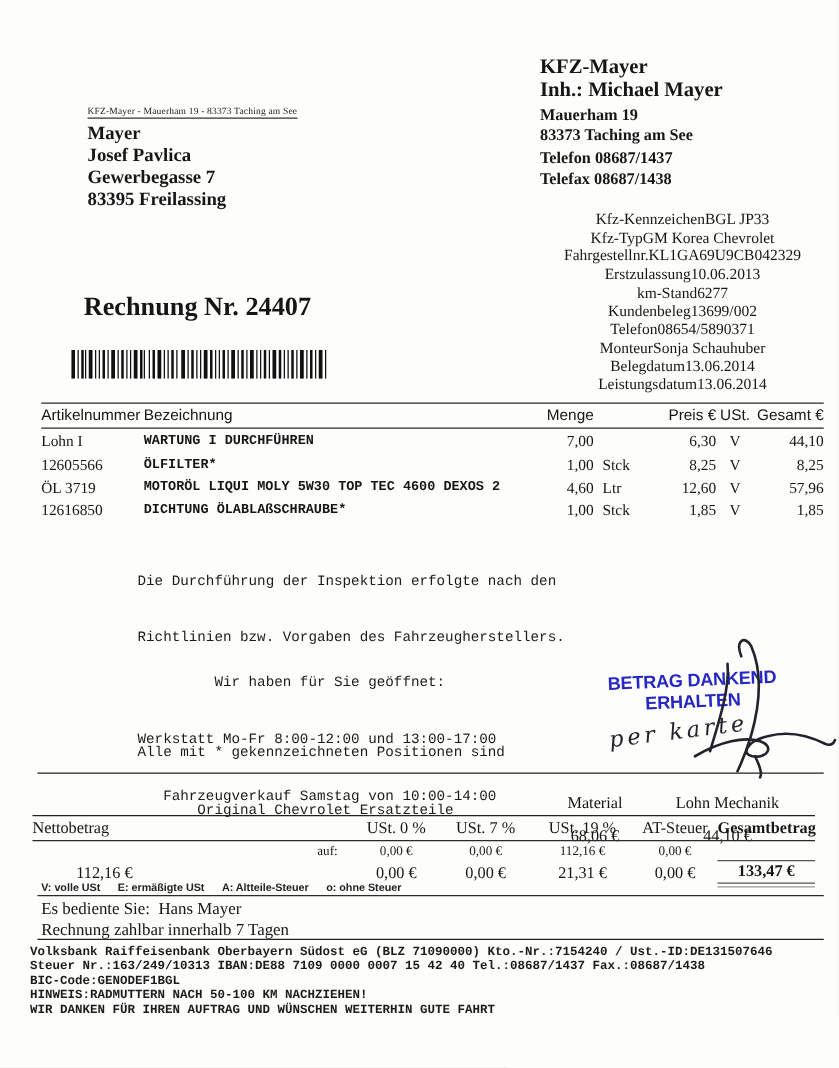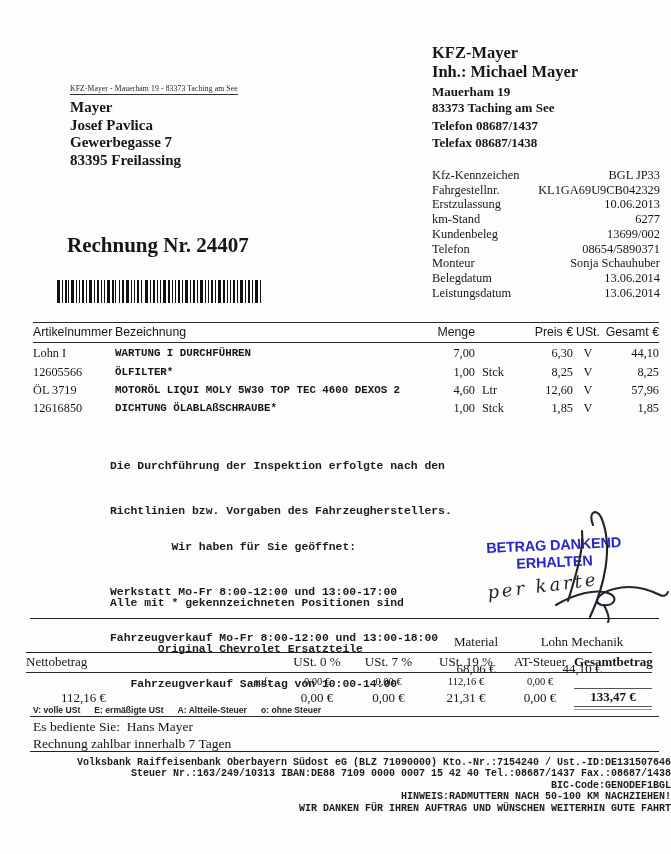--- a/index.html
+++ b/index.html
@@ -16,21 +16,21 @@
   .sender-line { left:70px; top:84px; font-size:7.6px; letter-spacing:.15px;
     border-bottom:1px solid #333; padding-bottom:1px; color:#222; }
   .recipient { left:70px; top:99px; font-weight:bold; font-size:15px; line-height:17.5px; }
 
   .company { left:432px; top:43px; font-weight:bold; }
   .company .co-name { font-size:16.5px; line-height:19px; }
   .company .co-addr { font-size:13px; line-height:15.5px; margin-top:3px; }
   .company .co-tel  { font-size:13px; line-height:16.5px; margin-top:3px; }
 
   .vehicle { left:432px; top:168px; width:228px; font-size:12.4px; line-height:14.7px; }
-  .vehicle .vrow { display:flex; justify-content:space-between; }
+  .vehicle .vrow { display:flex; justify-content:center; }
   .vehicle .vval { text-align:right; white-space:nowrap; }
 
   .invoice-title { left:67px; top:233px; font-size:21px; font-weight:bold;text-align:center; }
   .barcode { left:57px; top:280px; }
 
   .items { left:33px; top:322px; width:626px; }
   .items .ihead {
     display:grid; grid-template-columns:82px 1fr 60px 40px 58px 30px 56px;
     font-family:"Liberation Sans",sans-serif; font-size:12.3px;
     border-top:1px solid #2a2a2a; border-bottom:1px solid #2a2a2a;
@@ -40,21 +40,21 @@
     display:grid; grid-template-columns:82px 1fr 60px 40px 58px 30px 56px;
     font-size:12.3px; margin-top:3px;
   }
   .items .gap { margin-top:4px; }
   .items .c-desc { font-family:"Liberation Mono","DejaVu Sans Mono",monospace; font-size:10.8px; font-weight:700; padding-top:1px; }
   .items .r { text-align:right; }
   .items .ctr { text-align:center; }
   .items .c-unit { padding-left:7px; }
 
   .notes, .hours { left:110px; font-family:"Liberation Mono","DejaVu Sans Mono",monospace;
-    font-weight:700; font-size:11.4px; line-height:15.3px; white-space:pre; color:#1b1b1b; }
+    font-weight:400; font-size:11.4px; line-height:15.3px; white-space:pre; color:#1b1b1b; }
   .notes { top:428px; }
   .hours { top:509px; }
 
   .stamp { left:481px; top:537px; width:146px; text-align:center;
     color:#2727c4; font-family:"Liberation Sans",sans-serif; font-weight:800;
     font-size:14.5px; line-height:16.5px; letter-spacing:-0.2px;
     transform:rotate(-2.5deg); }
   .handwriting-text { left:487px; top:575px; font-style:italic; font-size:18px;
     letter-spacing:3px; color:#23232e; transform:rotate(-7deg);
     font-family:"DejaVu Serif", serif; }
@@ -73,21 +73,21 @@
   .tax .auf .auflbl { font-size:10.5px; }
   .tax .main { padding-top:3px; font-size:13px; }
   .tax .netto-val { padding-left:35px; }
   .tax .total-cell { font-weight:bold; border-top:1px solid #555; border-bottom:1px solid #555;
     padding:0 0 1px; margin-top:-2px; }
   .tax .sub-rule { grid-column:7; border-bottom:1px solid #999; height:3px; }
 
   .legend { left:33px; top:705px; display:flex; gap:14px;
     font-family:"Liberation Sans",sans-serif; font-size:8.6px; font-weight:700; color:#222; }
   .served { left:33px; top:719px; font-size:13.5px; line-height:16.5px; }
-  .footer { left:0; width:671px; top:757px; text-align:right;
+  .footer { left:0; width:671px; top:757px; text-align:left;
     font-family:"Liberation Mono","DejaVu Sans Mono",monospace;
     font-weight:600; font-size:10px; line-height:11.4px; color:#1c1c1c;padding-left:24px; }
 </style>
 </head>
 <body>
 
 <div class="page">
 
   <div class="abs sender-line">KFZ-Mayer - Mauerham 19 - 83373 Taching am See</div>
   <div class="abs recipient">
@@ -107,20 +107,24 @@
     <div class="co-tel">
       <div>Telefon 08687/1437</div>
       <div>Telefax 08687/1438</div>
     </div>
   </div>
 
   <div class="abs vehicle">
     <div class="vrow">
         <span>Kfz-Kennzeichen</span>
         <span class="vval">BGL JP33</span>
+      </div>
+    <div class="vrow">
+        <span>Kfz-Typ</span>
+        <span class="vval">GM Korea Chevrolet</span>
       </div>
     <div class="vrow">
         <span>Fahrgestellnr.</span>
         <span class="vval">KL1GA69U9CB042329</span>
       </div>
     <div class="vrow">
         <span>Erstzulassung</span>
         <span class="vval">10.06.2013</span>
       </div>
     <div class="vrow">
@@ -263,21 +267,20 @@
     <div>Die Durchführung der Inspektion erfolgte nach den</div>
     <div>Richtlinien bzw. Vorgaben des Fahrzeugherstellers.</div>
     <div>&nbsp;</div>
     <div>Alle mit * gekennzeichneten Positionen sind</div>
     <div>       Original Chevrolet Ersatzteile</div>
   </div>
 
   <div class="abs hours">
     <div>         Wir haben für Sie geöffnet:</div>
     <div>Werkstatt Mo-Fr 8:00-12:00 und 13:00-17:00</div>
-    <div>Fahrzeugverkauf Mo-Fr 8:00-12:00 und 13:00-18:00</div>
     <div>   Fahrzeugverkauf Samstag von 10:00-14:00</div>
   </div>
 
   <div class="abs stamp">
     <div>BETRAG DANKEND</div>
     <div>ERHALTEN</div>
   </div>
   <div class="abs handwriting-text">per karte</div>
   <svg class="abs pen" width="132" height="118" viewBox="0 0 132 118">
     <g fill="none" stroke="#23232e" stroke-width="2.1" stroke-linecap="round">

